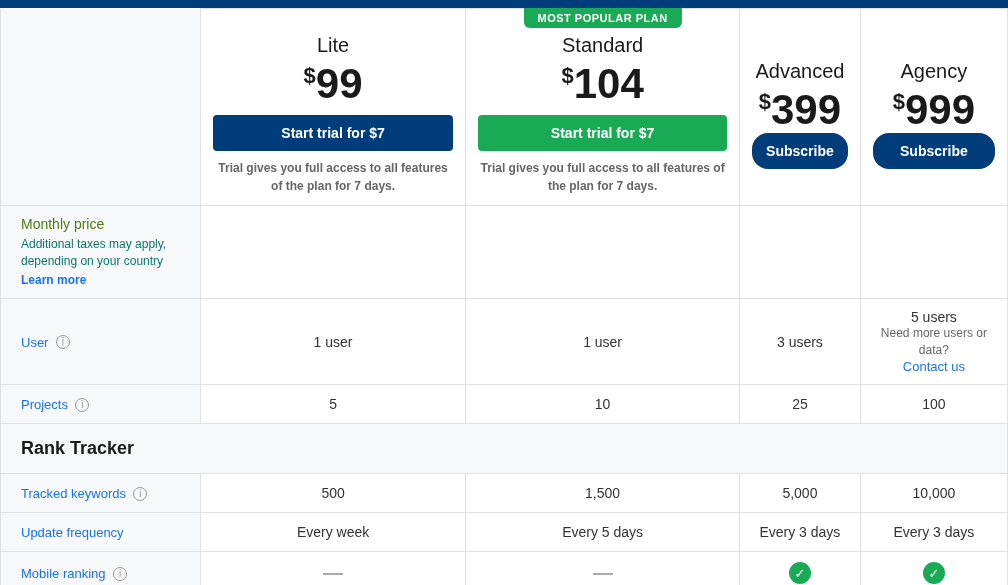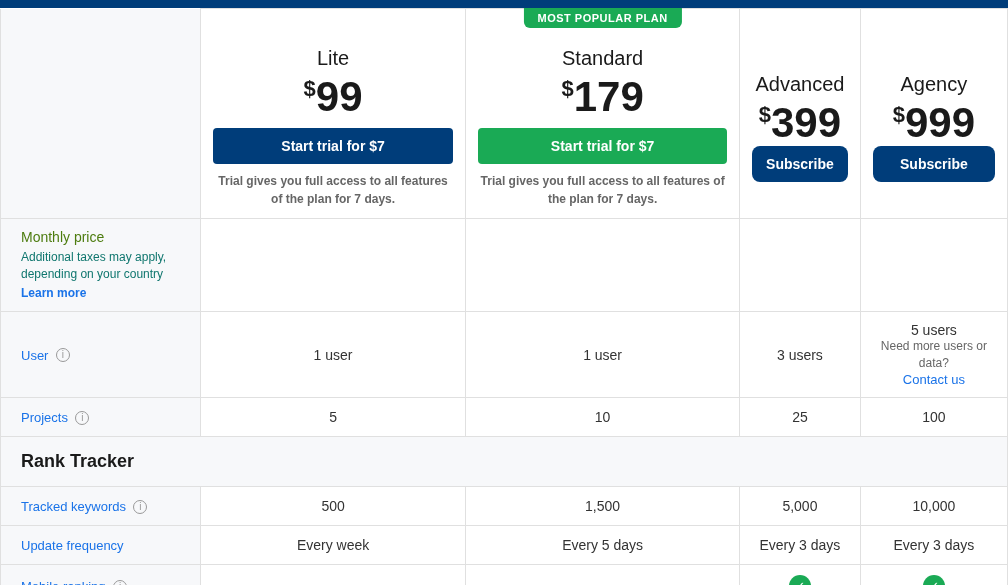--- a/index.html
+++ b/index.html
@@ -32,21 +32,21 @@
       vertical-align: middle;
     }
     th:first-child, td:first-child {
       text-align: left;
       width: 200px;
       background: #f7f8fa;
       padding-left: 20px;
     }
     .plan-header-cell {
       position: relative;
-      padding-top: 38px;
+      padding-top: 25px;
       background: #fff;
     }
     .most-popular-badge {
       position: absolute;
       top: -1px;
       left: 50%;
       transform: translateX(-50%);
       background: #1aaa55;
       color: #fff;
       font-size: 11px;
@@ -95,21 +95,21 @@
       font-weight: bold;
       cursor: pointer;
       margin-top: 8px;
       width: 100%;
     }
     .btn-subscribe {
       background: #003d7a;
       color: #fff;
       border: none;
       padding: 10px 14px;
-      border-radius: 8px;
+      border-radius: 16px;
       font-size: 14px;
       font-weight: bold;
       cursor: pointer;
       width: 100%;
     }
     .trial-text {
       font-size: 12px;
       color: #666;
       margin-top: 8px;
       line-height: 1.5;
@@ -212,21 +212,21 @@
             <div class="plan-price">
               <sup>$</sup><span>99</span>
             </div>
             <button class="btn-trial-dark">Start trial for $7</button>
             <div class="trial-text">Trial gives you full access to all features of the plan for 7 days.</div>
           </th>
           <th class="plan-header-cell" style="position:relative;">
             <div class="most-popular-badge">MOST POPULAR PLAN</div>
             <div class="plan-name">Standard</div>
             <div class="plan-price">
-              <sup>$</sup><span>179</span>
+              <sup>$</sup><span>104</span>
             </div>
             <button class="btn-trial-green">Start trial for $7</button>
             <div class="trial-text">Trial gives you full access to all features of the plan for 7 days.</div>
           </th>
           <th class="plan-header-cell">
             <div class="plan-name">Advanced</div>
             <div class="plan-price">
               <sup>$</sup><span>399</span>
             </div>
             <button class="btn-subscribe">Subscribe</button>

